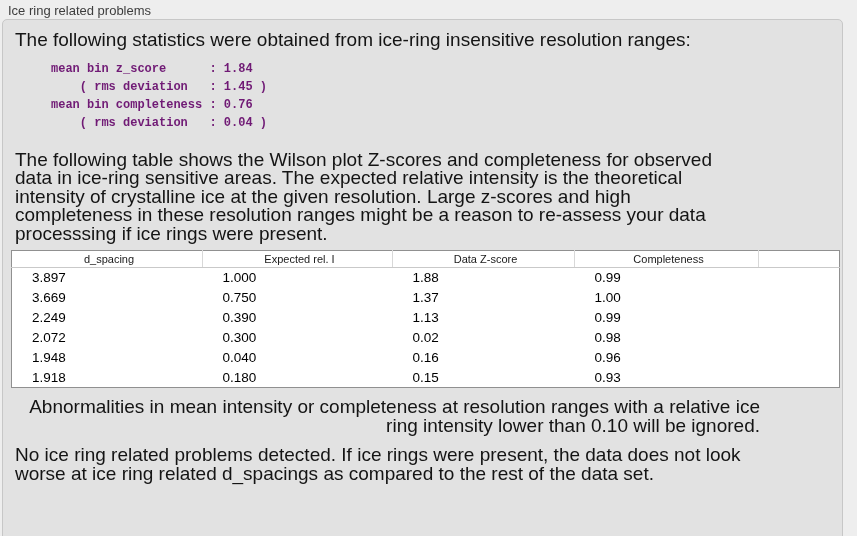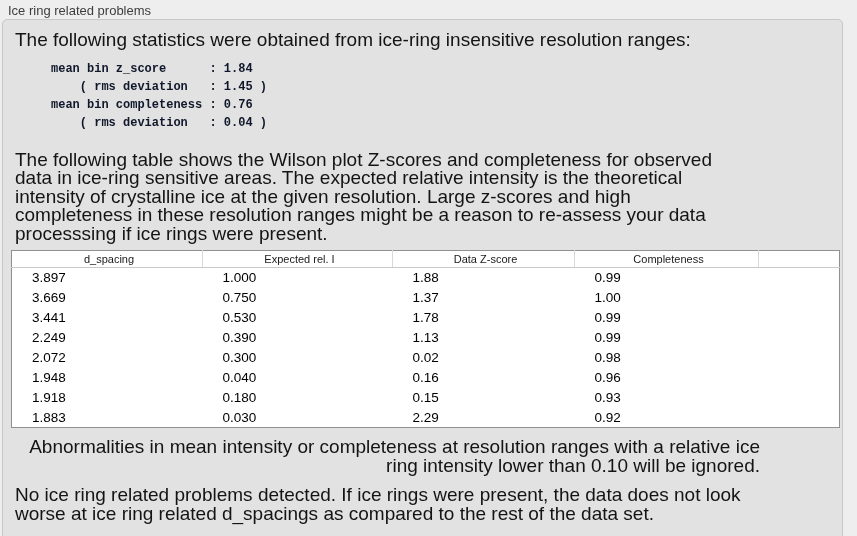--- a/index.html
+++ b/index.html
@@ -25,21 +25,21 @@
   .para{
     font-size:19px; line-height:18.5px; color:#141414;
   }
   .intro{ margin-top:1px; }
   .stats-block{
     margin:10px 0 0 36px;
   }
   .mono-line{
     font-family:"Liberation Mono","DejaVu Sans Mono",monospace;
     font-size:12px; font-weight:bold; line-height:18px;
-    white-space:pre; color:#0f172a;
+    white-space:pre; color:#701a75;
   }
   .table-desc{ margin-top:19px; max-width:730px; }
   table.ice-table{
     margin-top:7px; margin-left:-4px;
     width:828px;
     border-collapse:collapse;
     background:#ffffff;
     border:1px solid #909090;
     table-layout:fixed;
   }
@@ -108,27 +108,20 @@
         <td></td>
       </tr>
       <tr>
         <td>3.669</td>
         <td>0.750</td>
         <td>1.37</td>
         <td>1.00</td>
         <td></td>
       </tr>
       <tr>
-        <td>3.441</td>
-        <td>0.530</td>
-        <td>1.78</td>
-        <td>0.99</td>
-        <td></td>
-      </tr>
-      <tr>
         <td>2.249</td>
         <td>0.390</td>
         <td>1.13</td>
         <td>0.99</td>
         <td></td>
       </tr>
       <tr>
         <td>2.072</td>
         <td>0.300</td>
         <td>0.02</td>
@@ -142,26 +135,19 @@
         <td>0.96</td>
         <td></td>
       </tr>
       <tr>
         <td>1.918</td>
         <td>0.180</td>
         <td>0.15</td>
         <td>0.93</td>
         <td></td>
       </tr>
-      <tr>
-        <td>1.883</td>
-        <td>0.030</td>
-        <td>2.29</td>
-        <td>0.92</td>
-        <td></td>
-      </tr>
     </tbody>
   </table>
 
   <p class="para note-1">Abnormalities in mean intensity or completeness at resolution ranges with a relative ice ring intensity lower than 0.10 will be ignored.</p>
   <p class="para note-2">No ice ring related problems detected. If ice rings were present, the data does not look worse at ice ring related d_spacings as compared to the rest of the data set.</p>
 
 </div>
 
 </body></html>

